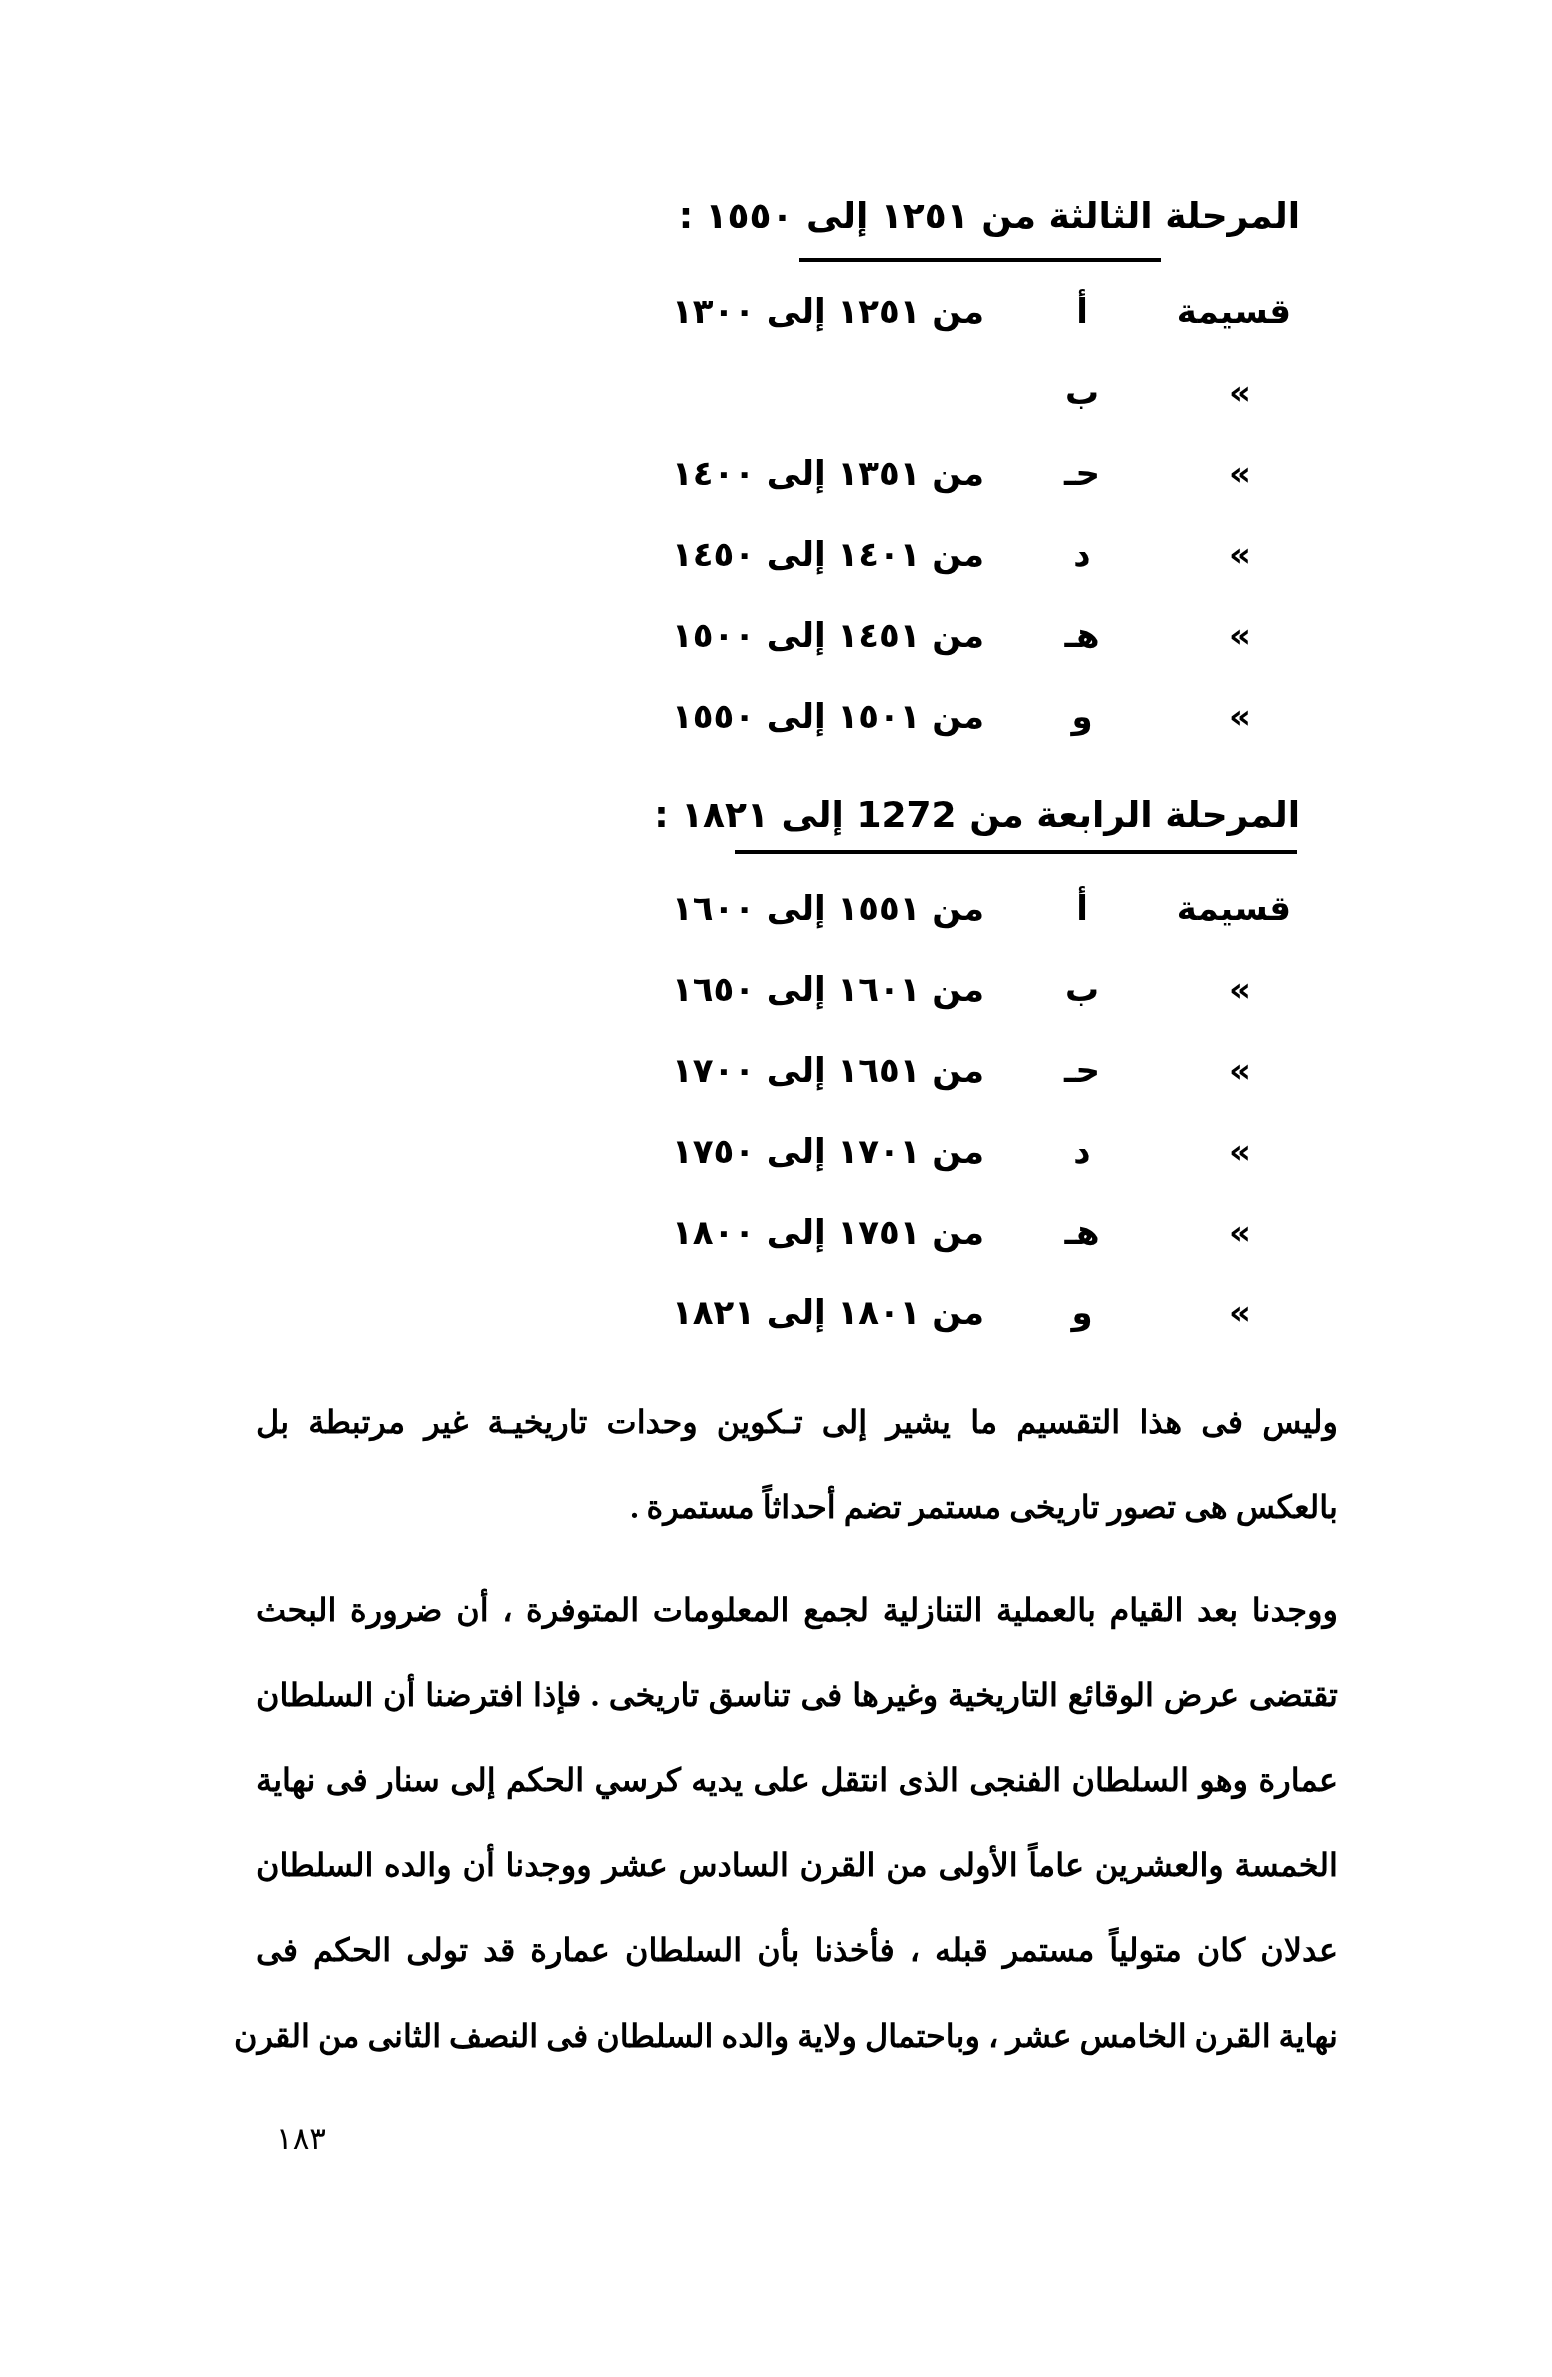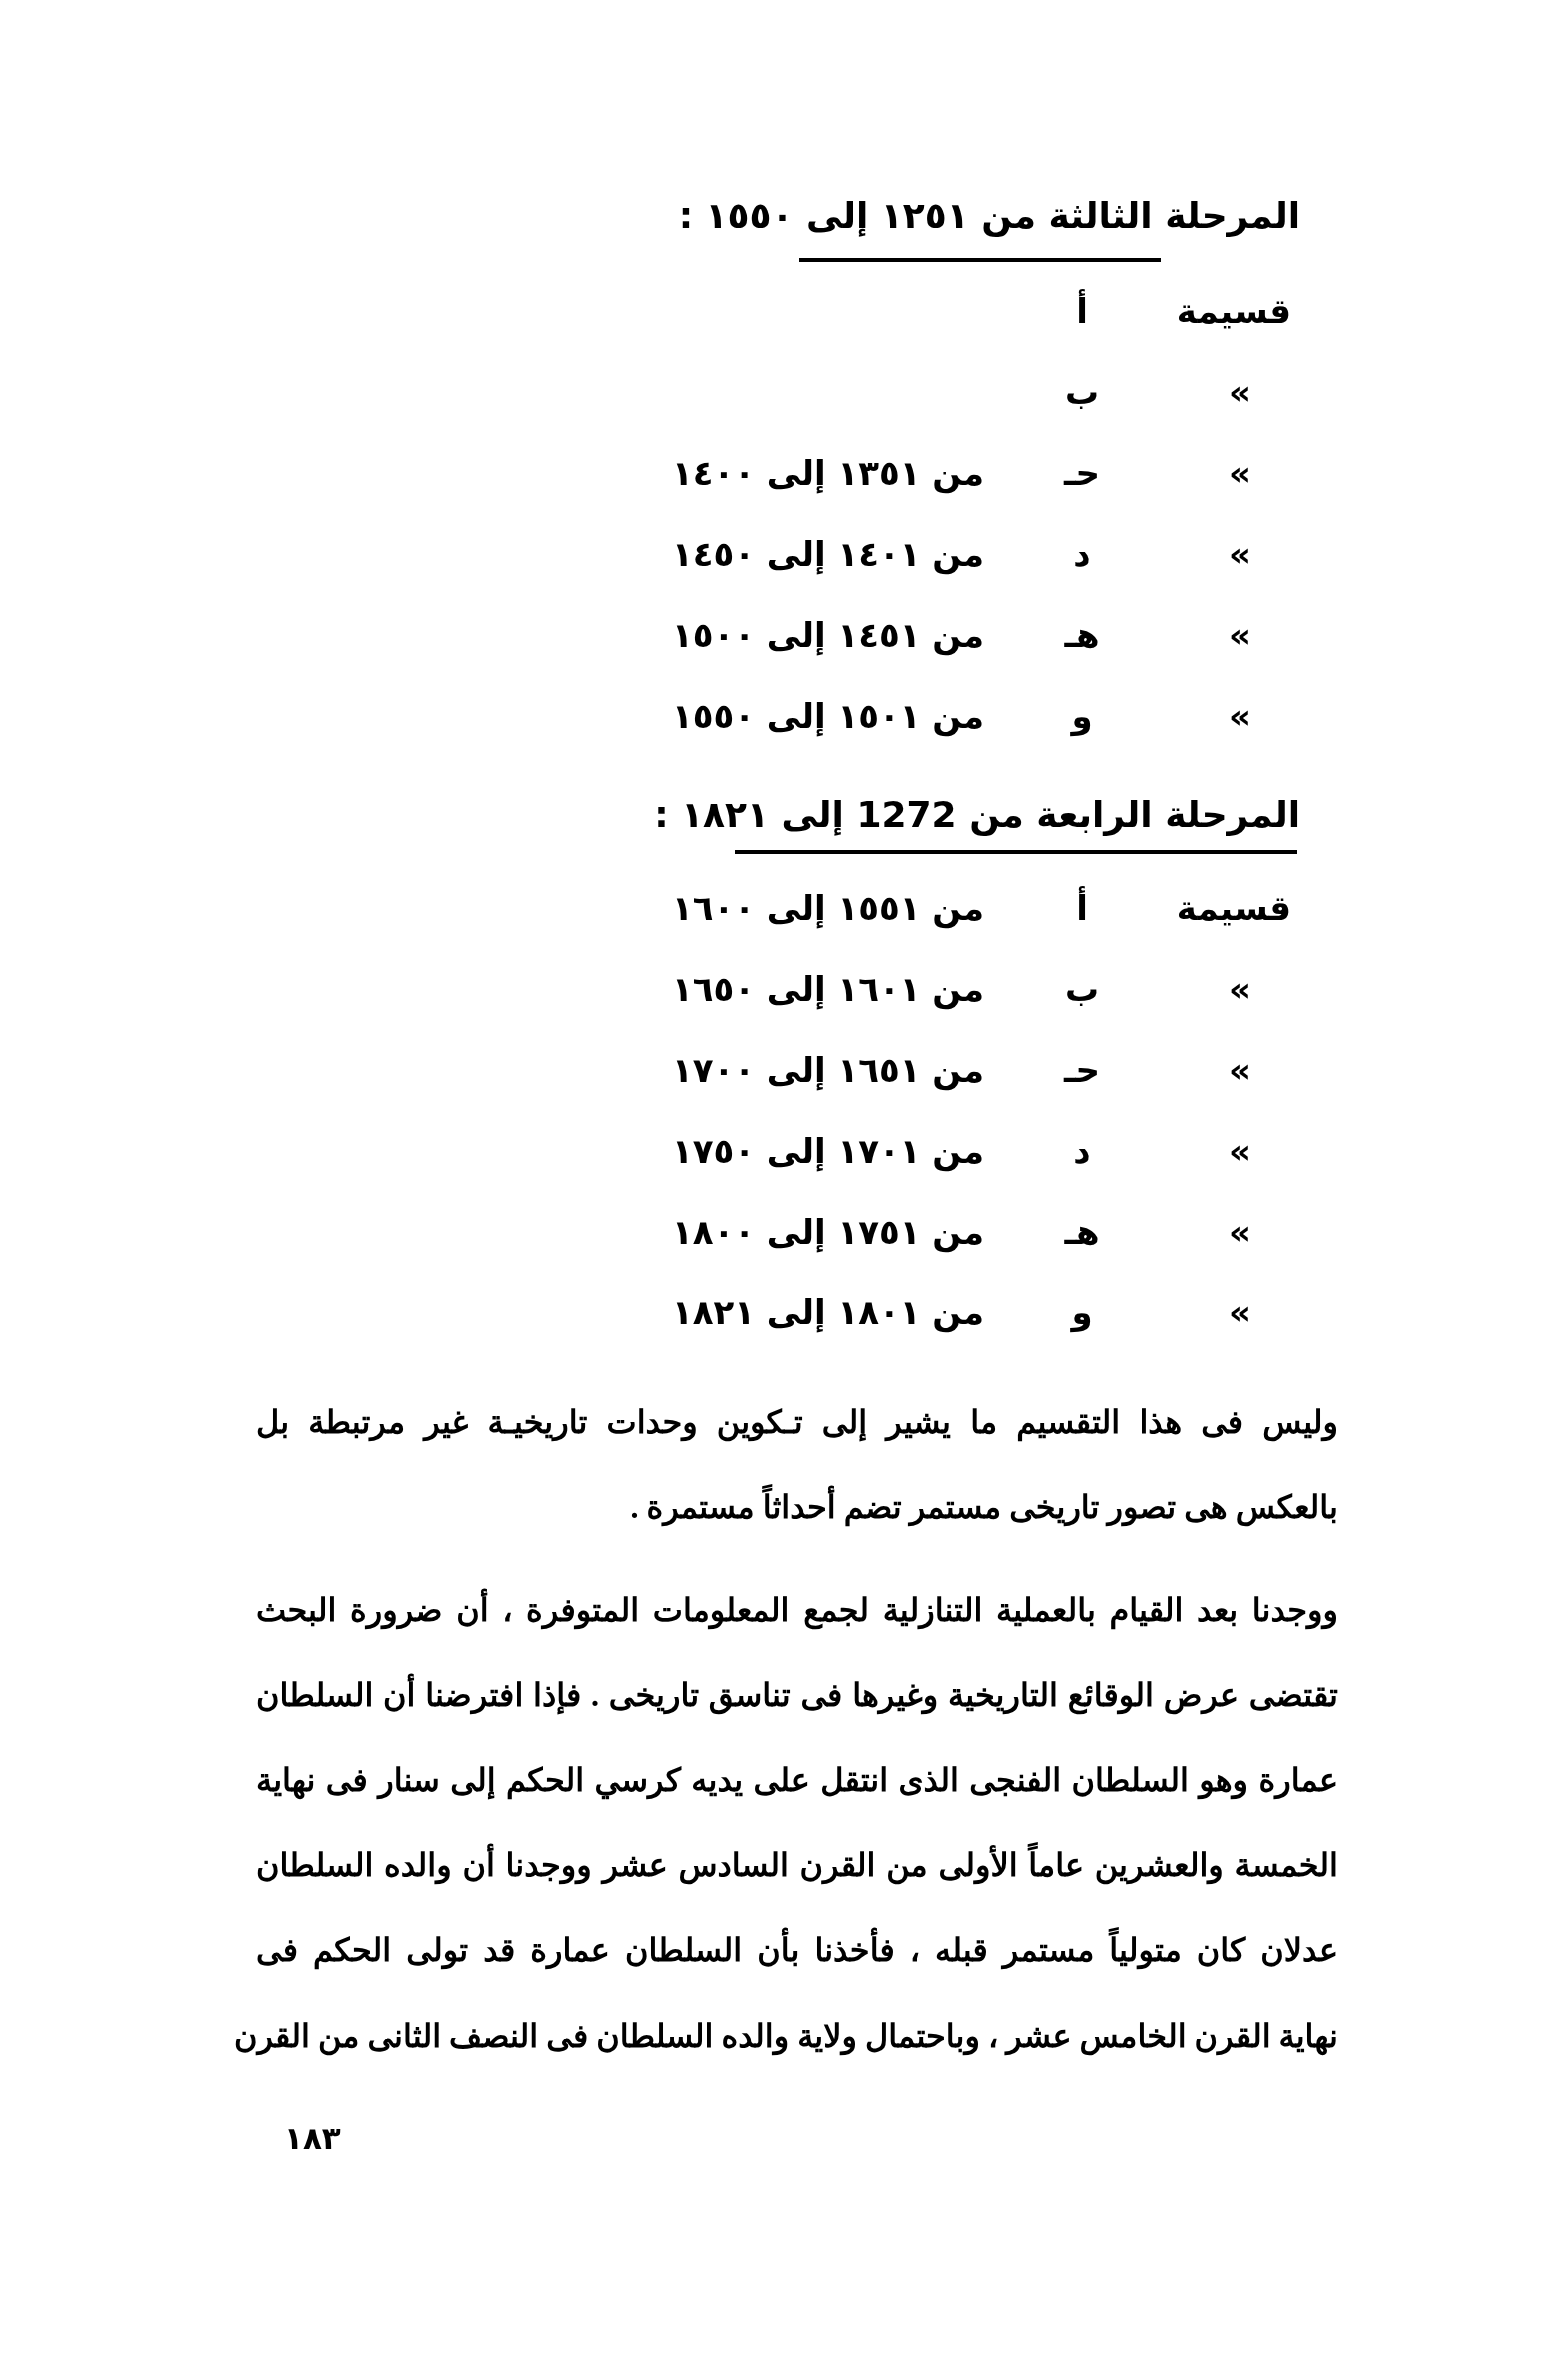--- a/index.html
+++ b/index.html
@@ -30,35 +30,36 @@
 
   
   .para-line {
     position: absolute; left: 228px; width: 1082px;
     direction: rtl; font-weight: bold; font-size: 32px; line-height: 1;
     white-space: nowrap; text-align: justify; text-align-last: justify; font-family: Liberation Serif, serif;
   }
   .para-line.last { text-align-last: right; }
 
   .page-number {
-    position: absolute; left: 256px; top: 2120px;
-    font-weight: bold; font-size: 31px; direction: rtl;
+    position: absolute; left: 248px; top: 2120px;
+    font-weight: normal; font-size: 31px; direction: rtl;
   }
 </style>
 </head>
 <body>
 
 <div class="page">
 
   <div class="section-heading" style="top:198px;">المرحلة الثالثة من ١٢٥١ إلى ١٥٥٠ :</div>
   <div class="underline" style="left:771px; width:362px; top:258px;"></div>
 
   <div class="subdiv-row" style="top:281px;">
     <span class="col-label">قسيمة</span>
     <span class="col-letter">أ</span>
+    <span class="col-range">من ١٢٥١ إلى ١٣٠٠</span>
   </div>
   <div class="subdiv-row" style="top:362px;">
     <span class="col-label">»</span>
     <span class="col-letter">ب</span>
   </div>
   <div class="subdiv-row" style="top:443px;">
     <span class="col-label">»</span>
     <span class="col-letter">حـ</span>
     <span class="col-range">من ١٣٥١ إلى ١٤٠٠</span>
   </div>

